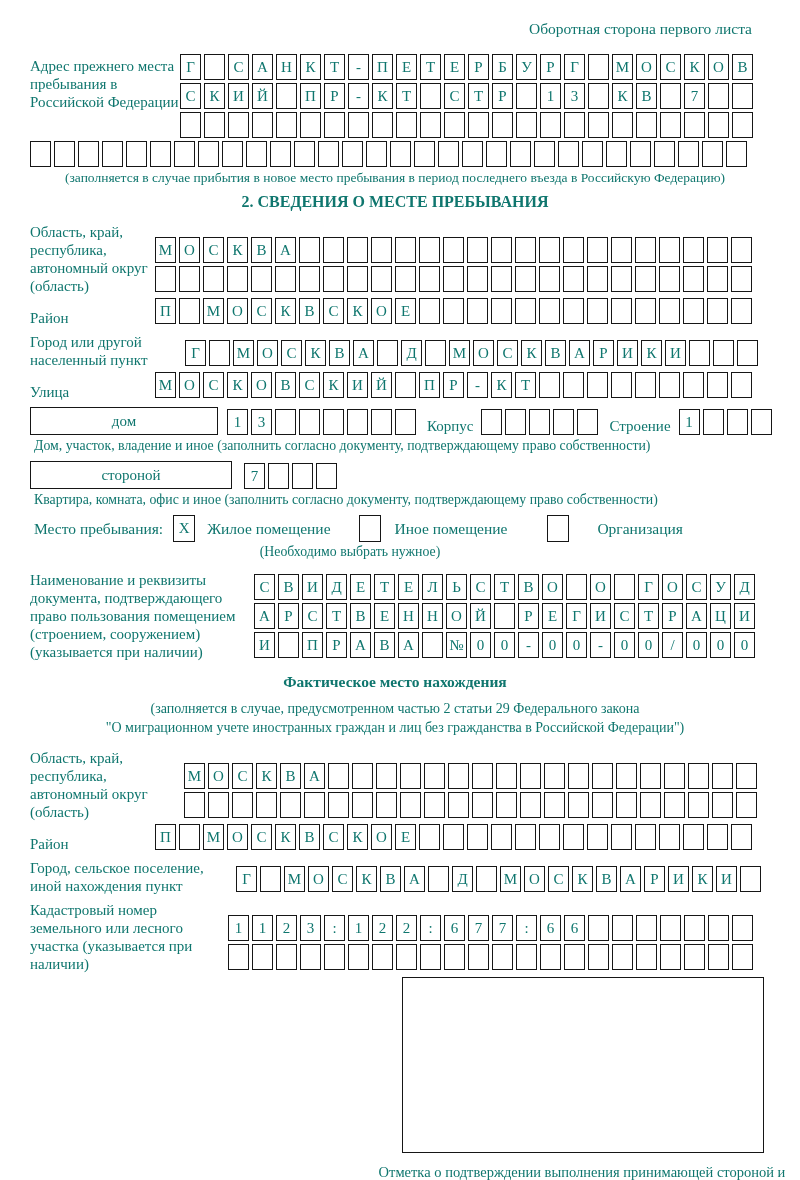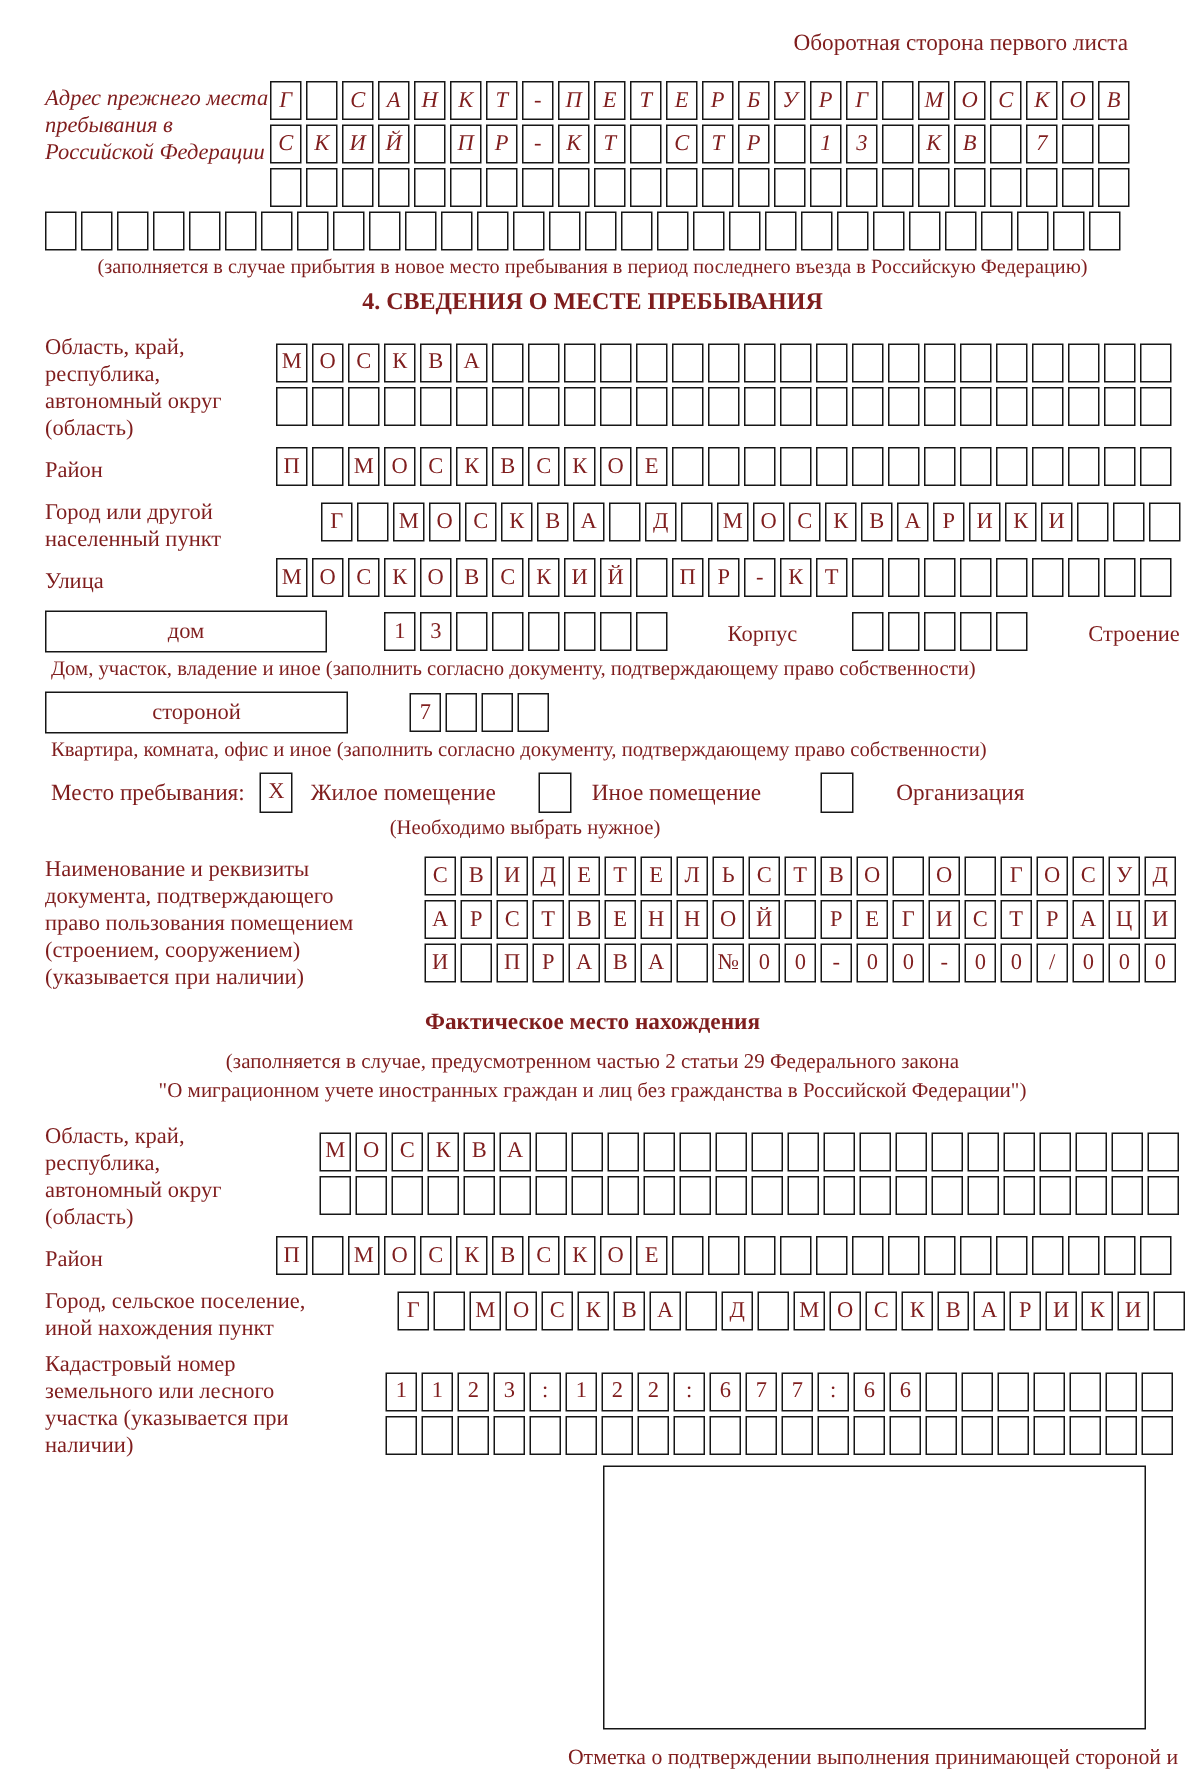--- a/index.html
+++ b/index.html
@@ -1,23 +1,23 @@
 <!DOCTYPE html>
 <html><head>
 <meta charset="utf-8">
 <style>
   html,body{margin:0;padding:0;background:#ffffff;}
   .page{
     width:800px;height:1180px;box-sizing:border-box;
     padding:20px 40px 0 30px;
     font-family:"Liberation Serif","DejaVu Serif",serif;
-    color:#7f1d1d;background:#fff;overflow:hidden;
+    color:#0f766e;background:#fff;overflow:hidden;
   }
   .hdr-note{text-align:right;font-size:15.5px;margin-bottom:16px;padding-right:8px;}
-  .frow{display:flex;align-items:center;margin-bottom:3px;gap:29px;}
+  .frow{display:flex;align-items:flex-end;margin-bottom:3px;}
   .lbl{flex:none;font-size:15px;line-height:18px;padding-top:3px;}
   .w150{width:150px}.w125{width:125px}.w155{width:155px}.w224{width:224px}
   .w154{width:154px}.w206{width:206px}.w198{width:198px}
   .cellblock{display:flex;flex-direction:column;}
   .cellrow{display:flex;margin-bottom:3px;}
   .cell{
     box-sizing:border-box;flex:none;width:21px;height:26px;margin-right:3px;
     border:1.5px solid #161616;display:flex;align-items:center;justify-content:center;
     font-size:15px;line-height:1;
   }
@@ -40,21 +40,21 @@
   .fact-title{font-size:15.5px;font-weight:bold;text-align:center;margin:12px 0 8px 0;}
   .fact-note{font-size:14px;text-align:center;line-height:19px;margin-bottom:9px;}
   .cad-cells{margin-top:16px;}
   .stampbox{
     box-sizing:border-box;width:362px;height:176px;border:1.6px solid #161616;
     margin:4px 0 6px 372px;
   }
   .stamp-caption{
     width:412px;margin-left:346px;text-align:center;font-size:14.5px;line-height:26px;
   }
-  .addr-wrap{display:flex;font-style:italic;}
+  .addr-wrap{display:flex;}
 </style>
 </head>
 <body>
 
 <div class="page">
 
   <div class="hdr-note">Оборотная сторона первого листа</div>
 
   <div class="addr-wrap">
     <div class="lbl w150">Адрес прежнего места пребывания в Российской Федерации</div>
@@ -166,21 +166,21 @@
       <div class="cell"></div>
       <div class="cell"></div>
       <div class="cell"></div>
       <div class="cell"></div>
       <div class="cell"></div>
       <div class="cell"></div>
       <div class="cell"></div>
     </div>
   <div class="note">(заполняется в случае прибытия в новое место пребывания в период последнего въезда в Российскую Федерацию)</div>
 
-  <div class="sec-title">4. СВЕДЕНИЯ О МЕСТЕ ПРЕБЫВАНИЯ</div>
+  <div class="sec-title">2. СВЕДЕНИЯ О МЕСТЕ ПРЕБЫВАНИЯ</div>
 
   <div class="frow">
     <div class="lbl w125">Область, край, республика, автономный округ (область)</div>
     <div class="cellblock">
       <div class="cellrow">
           <div class="cell">М</div>
           <div class="cell">О</div>
           <div class="cell">С</div>
           <div class="cell">К</div>
           <div class="cell">В</div>

